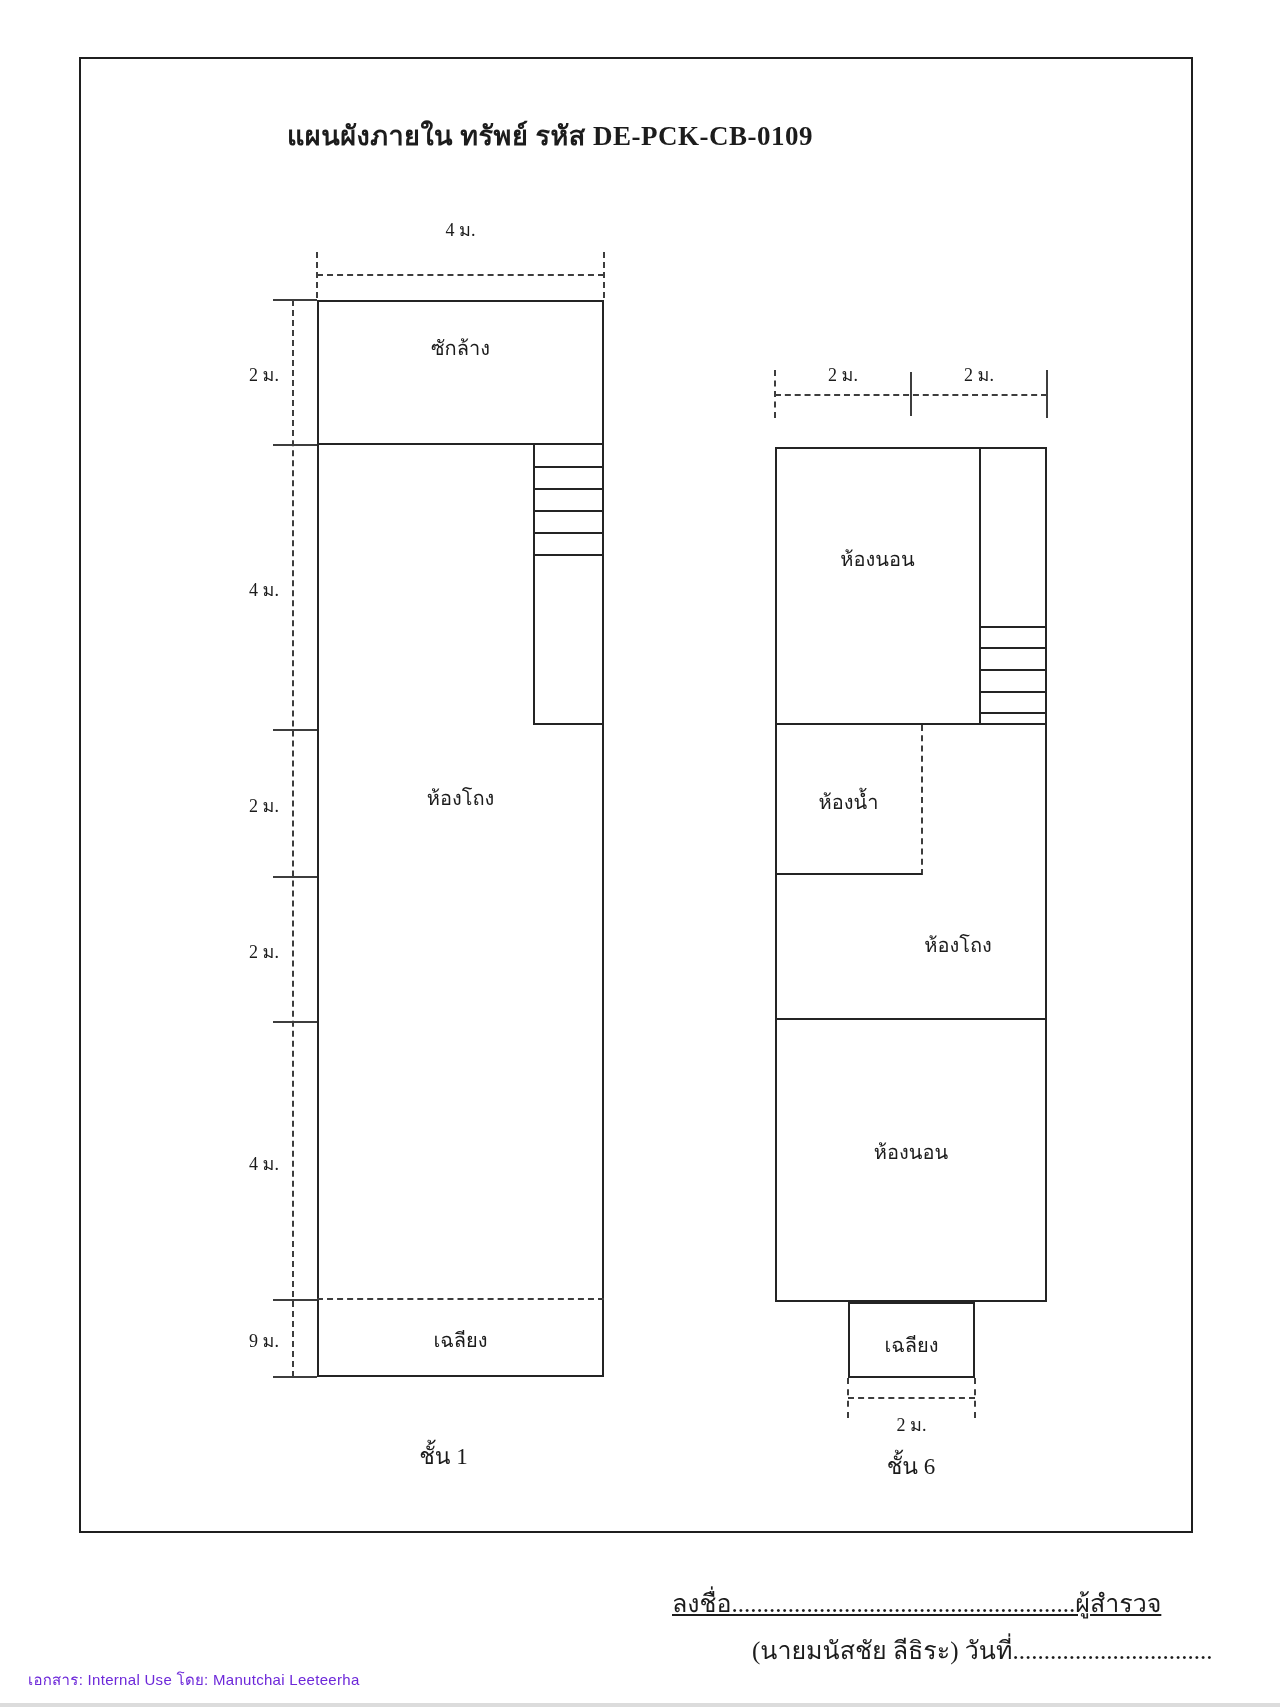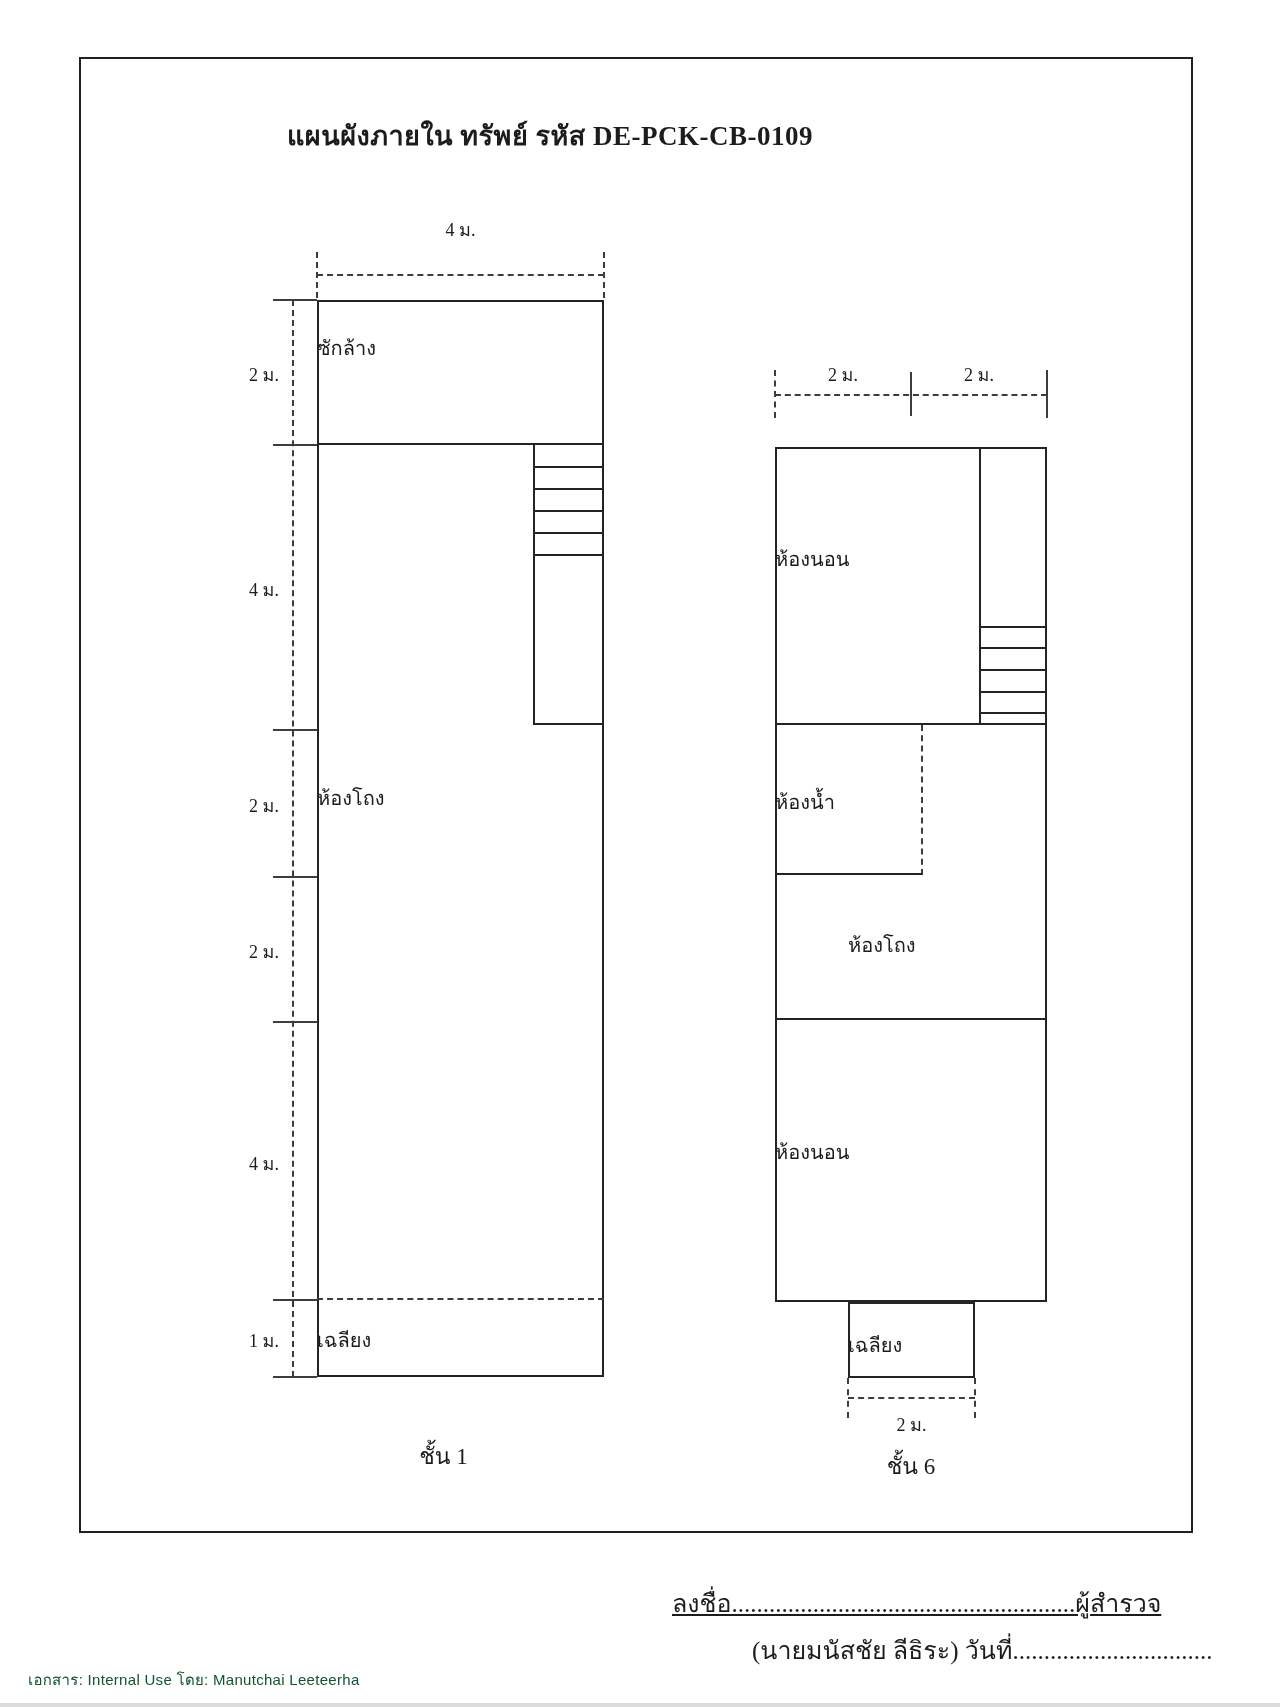--- a/index.html
+++ b/index.html
@@ -10,26 +10,26 @@
   }
   .frame{position:absolute;border:2px solid #1f1f1f;background:transparent;}
   .box{position:absolute;border:2px solid #242424;}
   .wall-h{position:absolute;height:0;border-top:2px solid #242424;}
   .wall-v{position:absolute;width:0;border-left:2px solid #242424;}
   .dash-h{position:absolute;height:0;border-top:2px dashed #3d3d3d;}
   .dash-v{position:absolute;width:0;border-left:2px dashed #3d3d3d;}
   .tick-h{position:absolute;height:0;border-top:2px solid #3d3d3d;}
   .tick-v{position:absolute;width:0;border-left:2px solid #3d3d3d;}
   .title{position:absolute;text-align:center;font-size:27px;font-weight:600;letter-spacing:0.5px;}
-  .room-label{position:absolute;text-align:left;font-size:20px;}
+  .room-label{position:absolute;text-align:center;font-size:20px;}
   .dim-label{position:absolute;text-align:center;font-size:18px;}
   .caption{position:absolute;text-align:center;font-size:23px;}
   .sig{position:absolute;font-size:25px;white-space:nowrap;}
   .footer{position:absolute;font-family:"Liberation Sans","DejaVu Sans",sans-serif;
-          font-size:15px;color:#14532d;letter-spacing:0.3px;}
+          font-size:15px;color:#6d28d9;letter-spacing:0.3px;}
   .bottom-edge{position:absolute;background:#dcdcdc;}
 </style>
 </head>
 <body>
 
 <div class="page">
 
   <div class="frame" style="left:79px;top:57px;width:1110px;height:1472px;"></div>
 
   <div class="title" style="left:0px;top:114px;width:1100px;">แผนผังภายใน ทรัพย์ รหัส DE-PCK-CB-0109</div>
@@ -48,21 +48,21 @@
     <div class="tick-h" style="left:273px;top:876px;width:44px;"></div>
     <div class="tick-h" style="left:273px;top:1021px;width:44px;"></div>
     <div class="tick-h" style="left:273px;top:1299px;width:44px;"></div>
     <div class="tick-h" style="left:273px;top:1376px;width:44px;"></div>
 
     <div class="dim-label" style="left:238px;top:360px;width:52px;">2 ม.</div>
     <div class="dim-label" style="left:238px;top:575px;width:52px;">4 ม.</div>
     <div class="dim-label" style="left:238px;top:791px;width:52px;">2 ม.</div>
     <div class="dim-label" style="left:238px;top:937px;width:52px;">2 ม.</div>
     <div class="dim-label" style="left:238px;top:1149px;width:52px;">4 ม.</div>
-    <div class="dim-label" style="left:238px;top:1326px;width:52px;">1 ม.</div>
+    <div class="dim-label" style="left:238px;top:1326px;width:52px;">9 ม.</div>
 
     <div class="box" style="left:317px;top:300px;width:283px;height:1073px;"></div>
 
     <div class="wall-h" style="left:317px;top:443px;width:287px;"></div>
 
     <div class="wall-v" style="left:533px;top:445px;height:280px;"></div>
     <div class="wall-h" style="left:533px;top:723px;width:69px;"></div>
     <div class="wall-h" style="left:535px;top:466px;width:67px;"></div>
     <div class="wall-h" style="left:535px;top:488px;width:67px;"></div>
     <div class="wall-h" style="left:535px;top:510px;width:67px;"></div>

